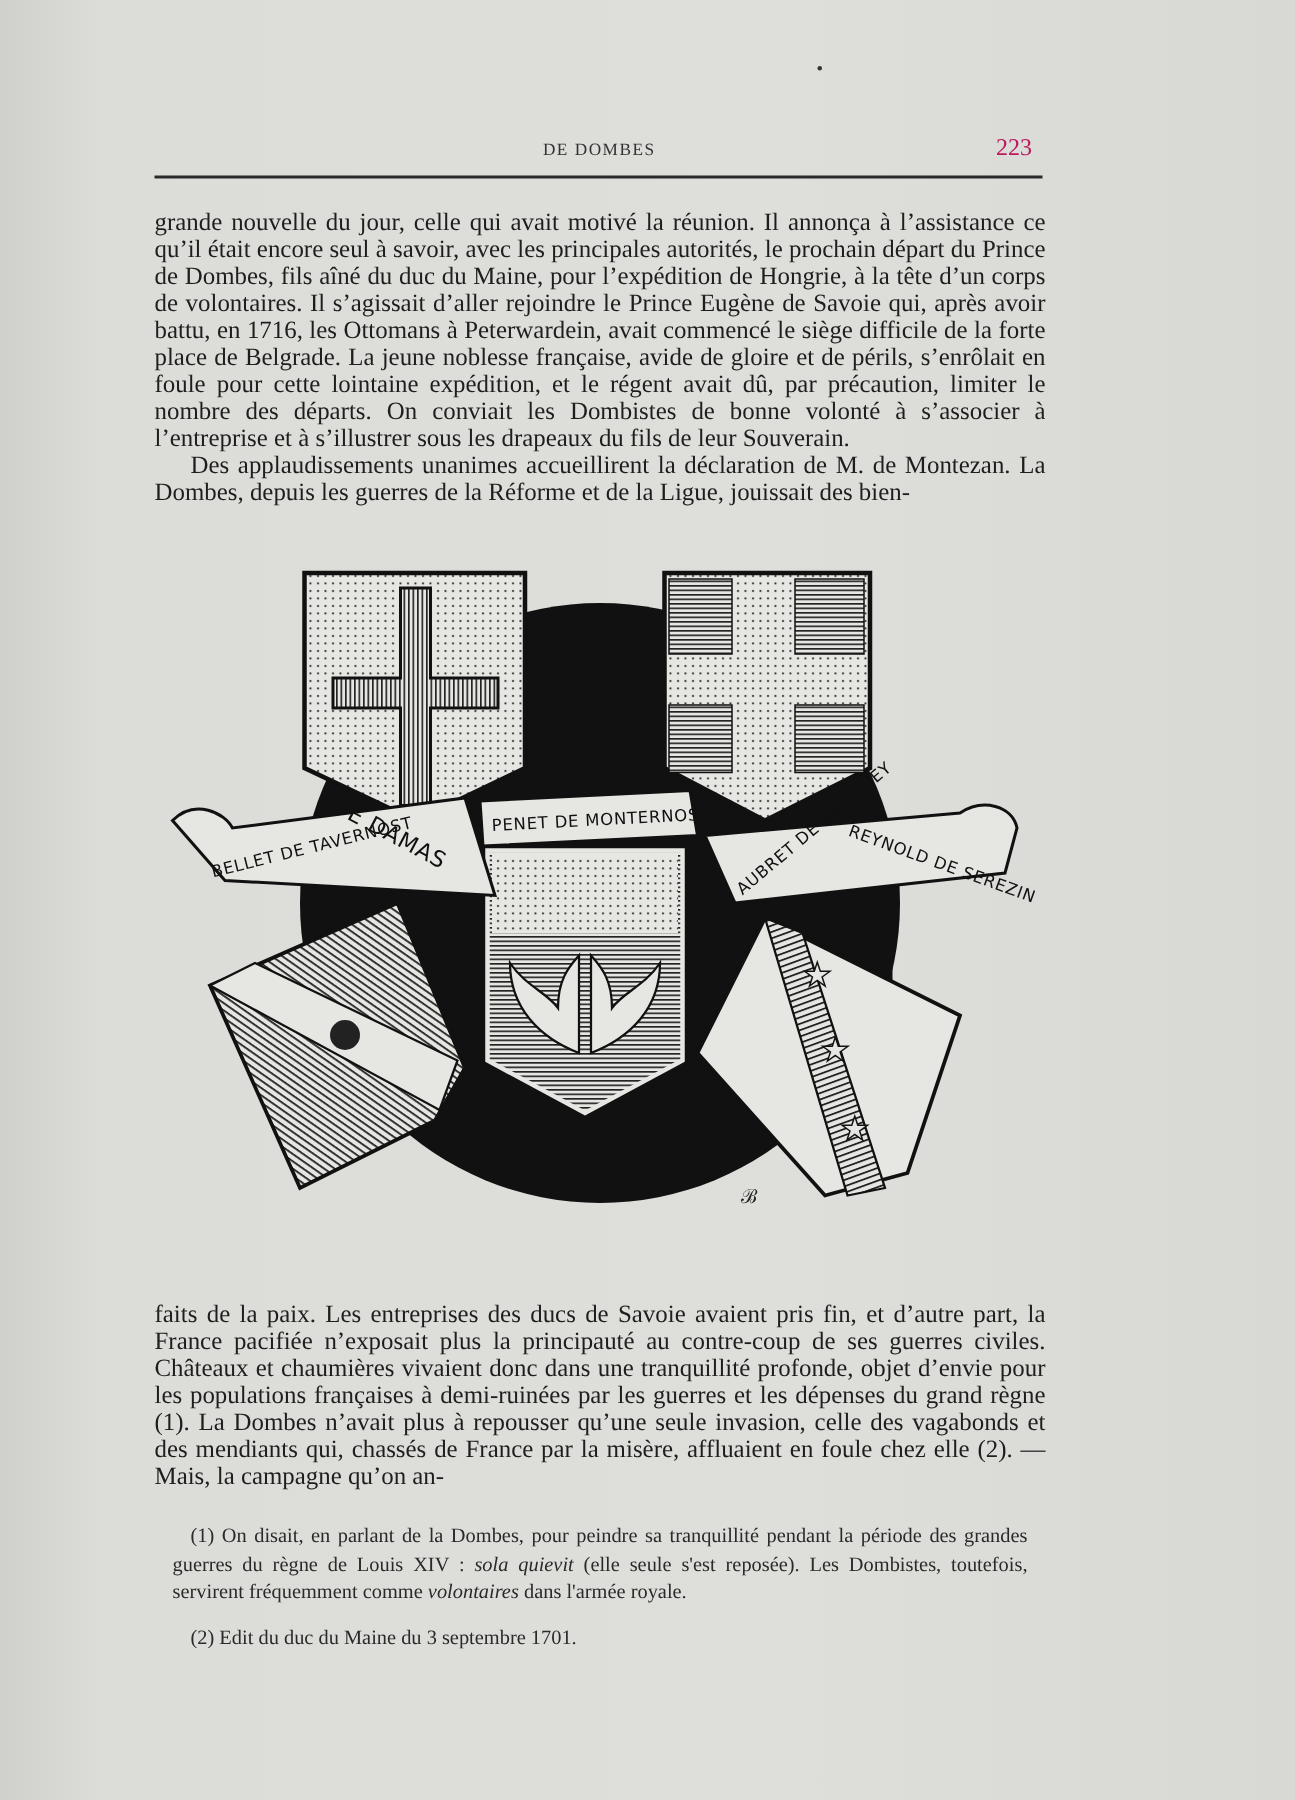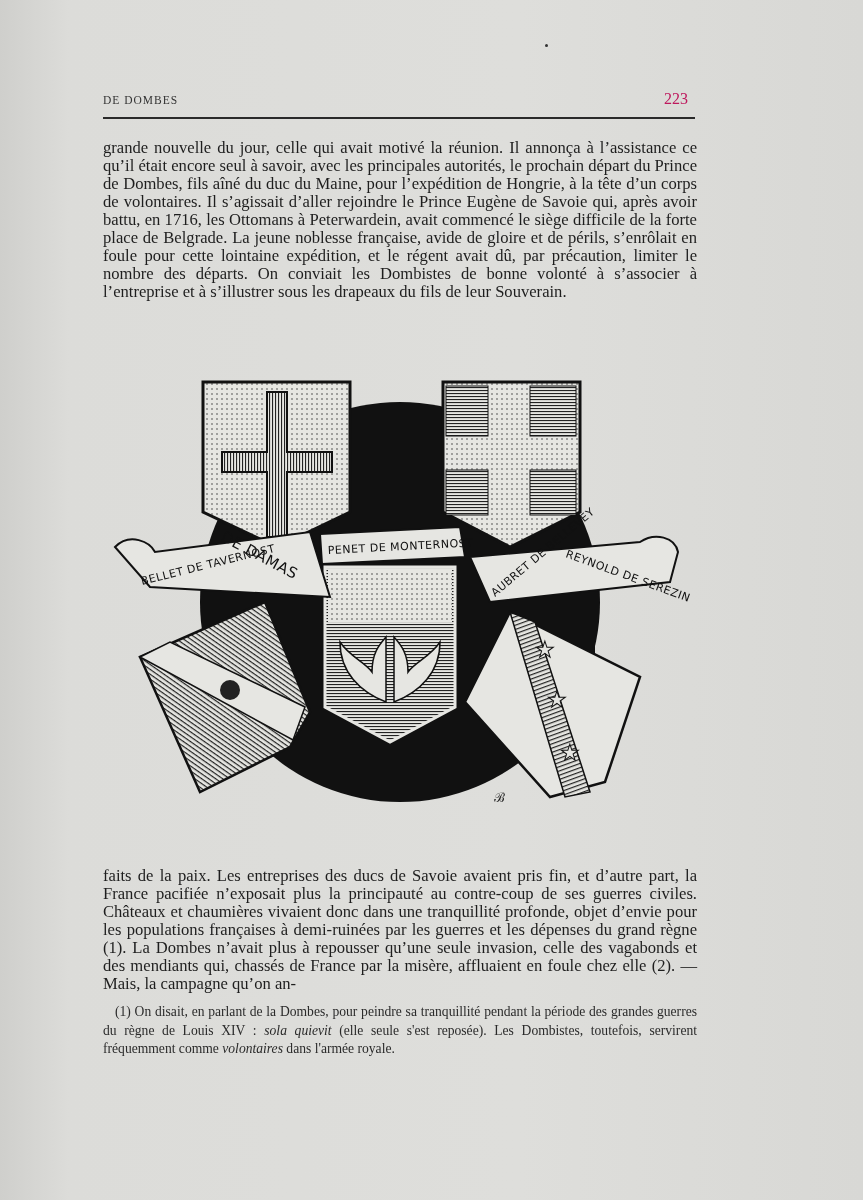--- a/index.html
+++ b/index.html
@@ -11,21 +11,21 @@
     position:relative;
   }
   .page-bg {
     position:absolute; inset:0;
     background:linear-gradient(90deg,#cfcfcc 0%,#dcdcd9 8%,#dededb 60%,#d8d8d5 100%);
   }
   .header {
     position:absolute; left:103px; top:92px; width:593px; height:22px;
   }
   .header .running-title {
-    position:absolute; left:0; right:0; top:2px; text-align:left;
+    position:absolute; left:0; right:0; top:2px; text-align:center;
     font-size:11.5px; letter-spacing:1px; color:#333;
   }
   .header .page-number {
     position:absolute; right:8px; top:-2px; font-size:16px; color:#be185d;
   }
   .header-rule {
     position:absolute; left:103px; top:117px; width:592px; height:1.5px; background:#2a2a2a;
   }
   .speck { position:absolute; left:545px; top:44px; width:3px; height:3px; border-radius:50%; background:#333; }
   .body-text {
@@ -33,21 +33,21 @@
     font-size:16.6px; line-height:18px; text-align:justify;
   }
   .body-text p { margin:0; }
   .body-text .indent { text-indent:24px; }
   #para-top { top:139px; }
   #para-bottom { top:867px; }
   .footnotes {
     position:absolute; left:103px; top:1003px; width:594px;
     font-size:13.6px; line-height:18.5px; text-align:justify; color:#2a2a2a;
   }
-  .footnotes p { margin:0; }
+  .footnotes p { margin:12px; }
   .footnotes .fn { text-indent:12px; }
   .footnotes em { font-style:italic; }
   .figure {
     position:absolute; left:110px; top:372px; width:580px; height:450px;
   }
   .figure svg { display:block; }
   .motto { font-family:"DejaVu Sans","Liberation Sans",sans-serif; font-size:11px; fill:#111; letter-spacing:0.5px; }
   .motto-big { font-size:15px; }
 </style>
 </head>
@@ -57,20 +57,21 @@
 <div class="speck"></div>
 
 <div class="header">
   <span class="running-title">DE DOMBES</span>
   <span class="page-number">223</span>
 </div>
 <div class="header-rule"></div>
 
 <div class="body-text" id="para-top">
   <p>grande nouvelle du jour, celle qui avait motivé la réunion. Il annonça à l’assistance ce qu’il était encore seul à savoir, avec les principales autorités, le prochain départ du Prince de Dombes, fils aîné du duc du Maine, pour l’expédition de Hongrie, à la tête d’un corps de volontaires. Il s’agissait d’aller rejoindre le Prince Eugène de Savoie qui, après avoir battu, en 1716, les Ottomans à Peterwardein, avait commencé le siège difficile de la forte place de Belgrade. La jeune noblesse française, avide de gloire et de périls, s’enrôlait en foule pour cette lointaine expédition, et le régent avait dû, par précaution, limiter le nombre des départs. On conviait les Dombistes de bonne volonté à s’associer à l’entreprise et à s’illustrer sous les drapeaux du fils de leur Souverain.</p>
+  <p class="indent">Des applaudissements unanimes accueillirent la déclaration de M. de Montezan. La Dombes, depuis les guerres de la Réforme et de la Ligue, jouissait des bien-</p>
 </div>
 
 <div class="figure">
   <svg width="580" height="450" viewBox="0 0 580 450" xmlns="http://www.w3.org/2000/svg">
     <defs>
       <pattern id="dots" width="5" height="5" patternUnits="userSpaceOnUse">
         <rect width="5" height="5" fill="#e6e6e2"></rect>
         <circle cx="2" cy="2" r="0.7" fill="#222"></circle>
       </pattern>
       <pattern id="hlines" width="4" height="3" patternUnits="userSpaceOnUse">
@@ -147,13 +148,14 @@
     <text x="384" y="430" font-size="13" fill="#222" font-family="DejaVu Serif, serif">ℬ</text>
   </svg>
 </div>
 
 <div class="body-text" id="para-bottom">
   <p>faits de la paix. Les entreprises des ducs de Savoie avaient pris fin, et d’autre part, la France pacifiée n’exposait plus la principauté au contre-coup de ses guerres civiles. Châteaux et chaumières vivaient donc dans une tranquillité profonde, objet d’envie pour les populations françaises à demi-ruinées par les guerres et les dépenses du grand règne (1). La Dombes n’avait plus à repousser qu’une seule invasion, celle des vagabonds et des mendiants qui, chassés de France par la misère, affluaient en foule chez elle (2). — Mais, la campagne qu’on an-</p>
 </div>
 
 <div class="footnotes">
   <p class="fn"><span>(1) On disait, en parlant de la Dombes, pour peindre sa tranquillité pendant la période des grandes guerres du règne de Louis XIV : </span><em>sola quievit</em><span> (elle seule s'est reposée). Les Dombistes, toutefois, servirent fréquemment comme </span><em>volontaires</em><span> dans l'armée royale.</span></p>
+  <p class="fn">(2) Edit du duc du Maine du 3 septembre 1701.</p>
 </div>
 
 </body></html>

